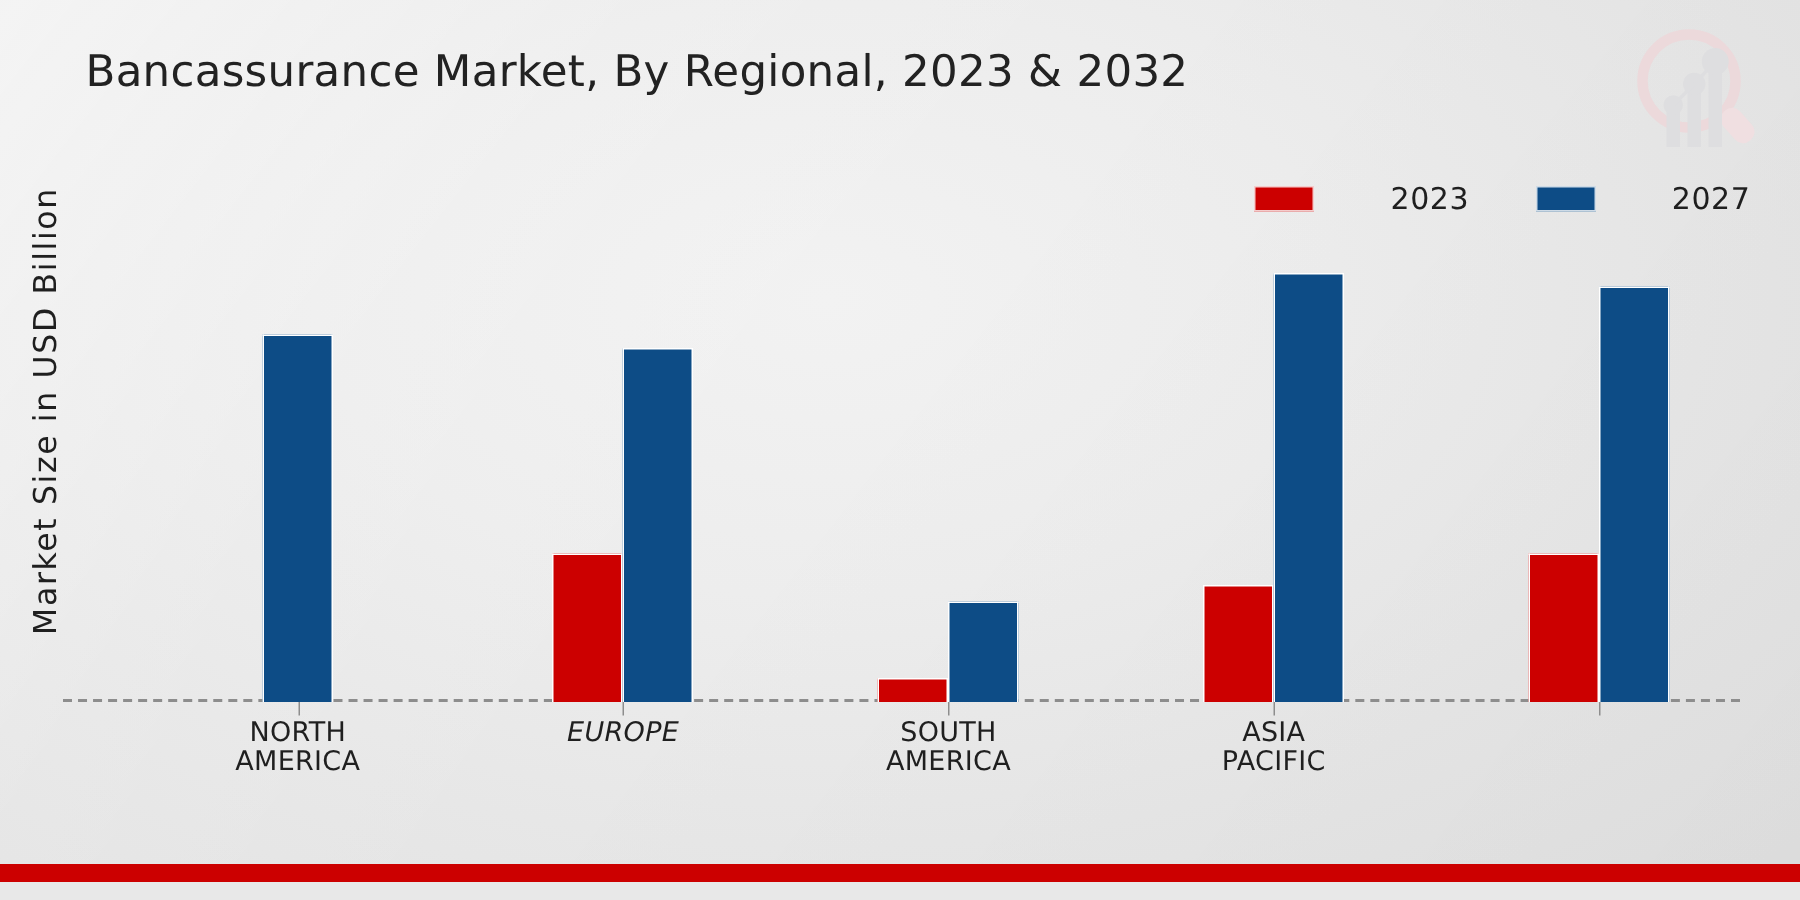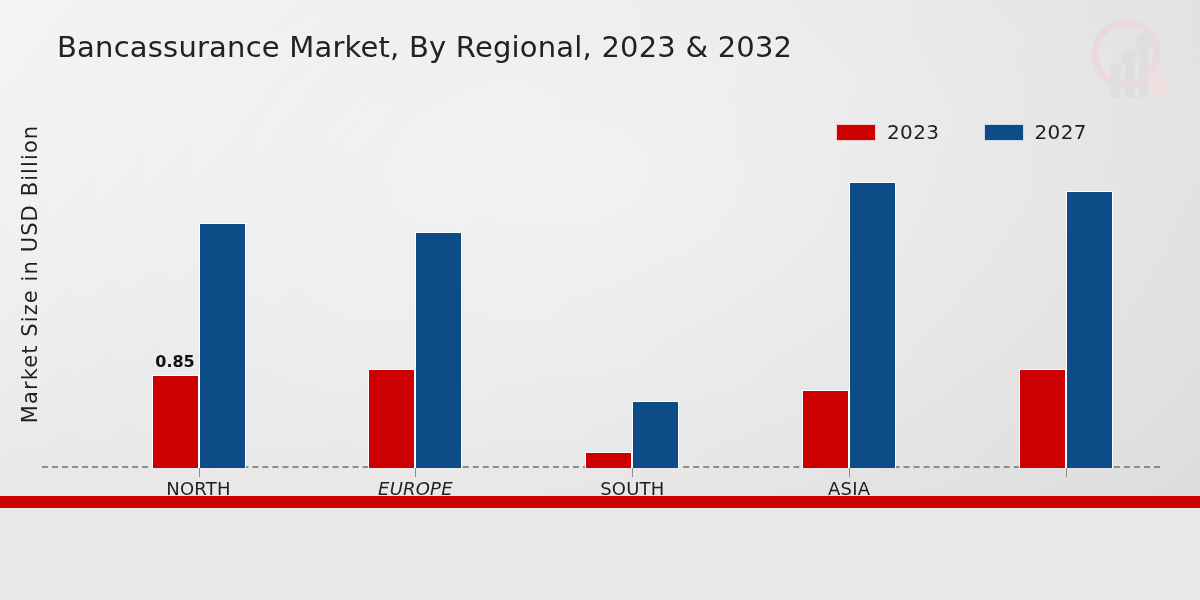--- a/index.html
+++ b/index.html
@@ -11,21 +11,21 @@
     width: 1200px;
     height: 600px;
     overflow: hidden;
     font-family: "DejaVu Sans", "Liberation Sans", sans-serif;
     background: #e8e8e8;
   }
 
   #page {
     position: relative;
     width: 1200px;
-    height: 508px;
+    height: 588px;
     background:
       radial-gradient(ellipse 900px 520px at 46% 34%, #f2f2f2 0%, #ededed 38%, #e7e7e7 70%, #e2e2e2 100%);
     overflow: hidden;
   }
 
   
   #sheen {
     position: absolute;
     inset: 0;
     background: linear-gradient(128deg, rgba(255,255,255,0.55) 0%, rgba(255,255,255,0.12) 26%,
@@ -86,20 +86,21 @@
   }
   .legend-swatch {
     width: 38px;
     height: 15px;
     border: 1px solid rgba(255,255,255,0.8);
   }
   .legend-label {
     font-size: 20px;
     color: #1f1f1f;
     letter-spacing: 0.4px;
+    margin-left: 40px;
   }
 
   
   #plot {
     position: absolute;
     left: 42px;
     top: 150px;
     width: 1118px;
     height: 318px;
   }
@@ -212,23 +213,20 @@
       <span class="legend-swatch" style="background:#0d4c86"></span>
       <span class="legend-label">2027</span>
     </div>
   </div>
 
   <div id="plot">
     <div id="baseline"></div>
     <div id="groups">
         <div class="group" style="left: calc(14% - 50px); width: 100px;">
           <div class="bars">
-            <div class="bar s2023" style="height: 93.2069px;">
-              <span class="bar-value">0.85</span>
-            </div>
             <div class="bar s2032" style="height: 244.531px;"></div>
           </div>
           <span class="tick"></span>
           <div class="cat-label">NORTH
 AMERICA</div>
         </div>
         <div class="group" style="left: calc(33.4% - 50px); width: 100px; font-style: italic;">
           <div class="bars">
             <div class="bar s2023" style="height: 98.6897px;"></div>
             <div class="bar s2032" style="height: 235.759px;"></div>

